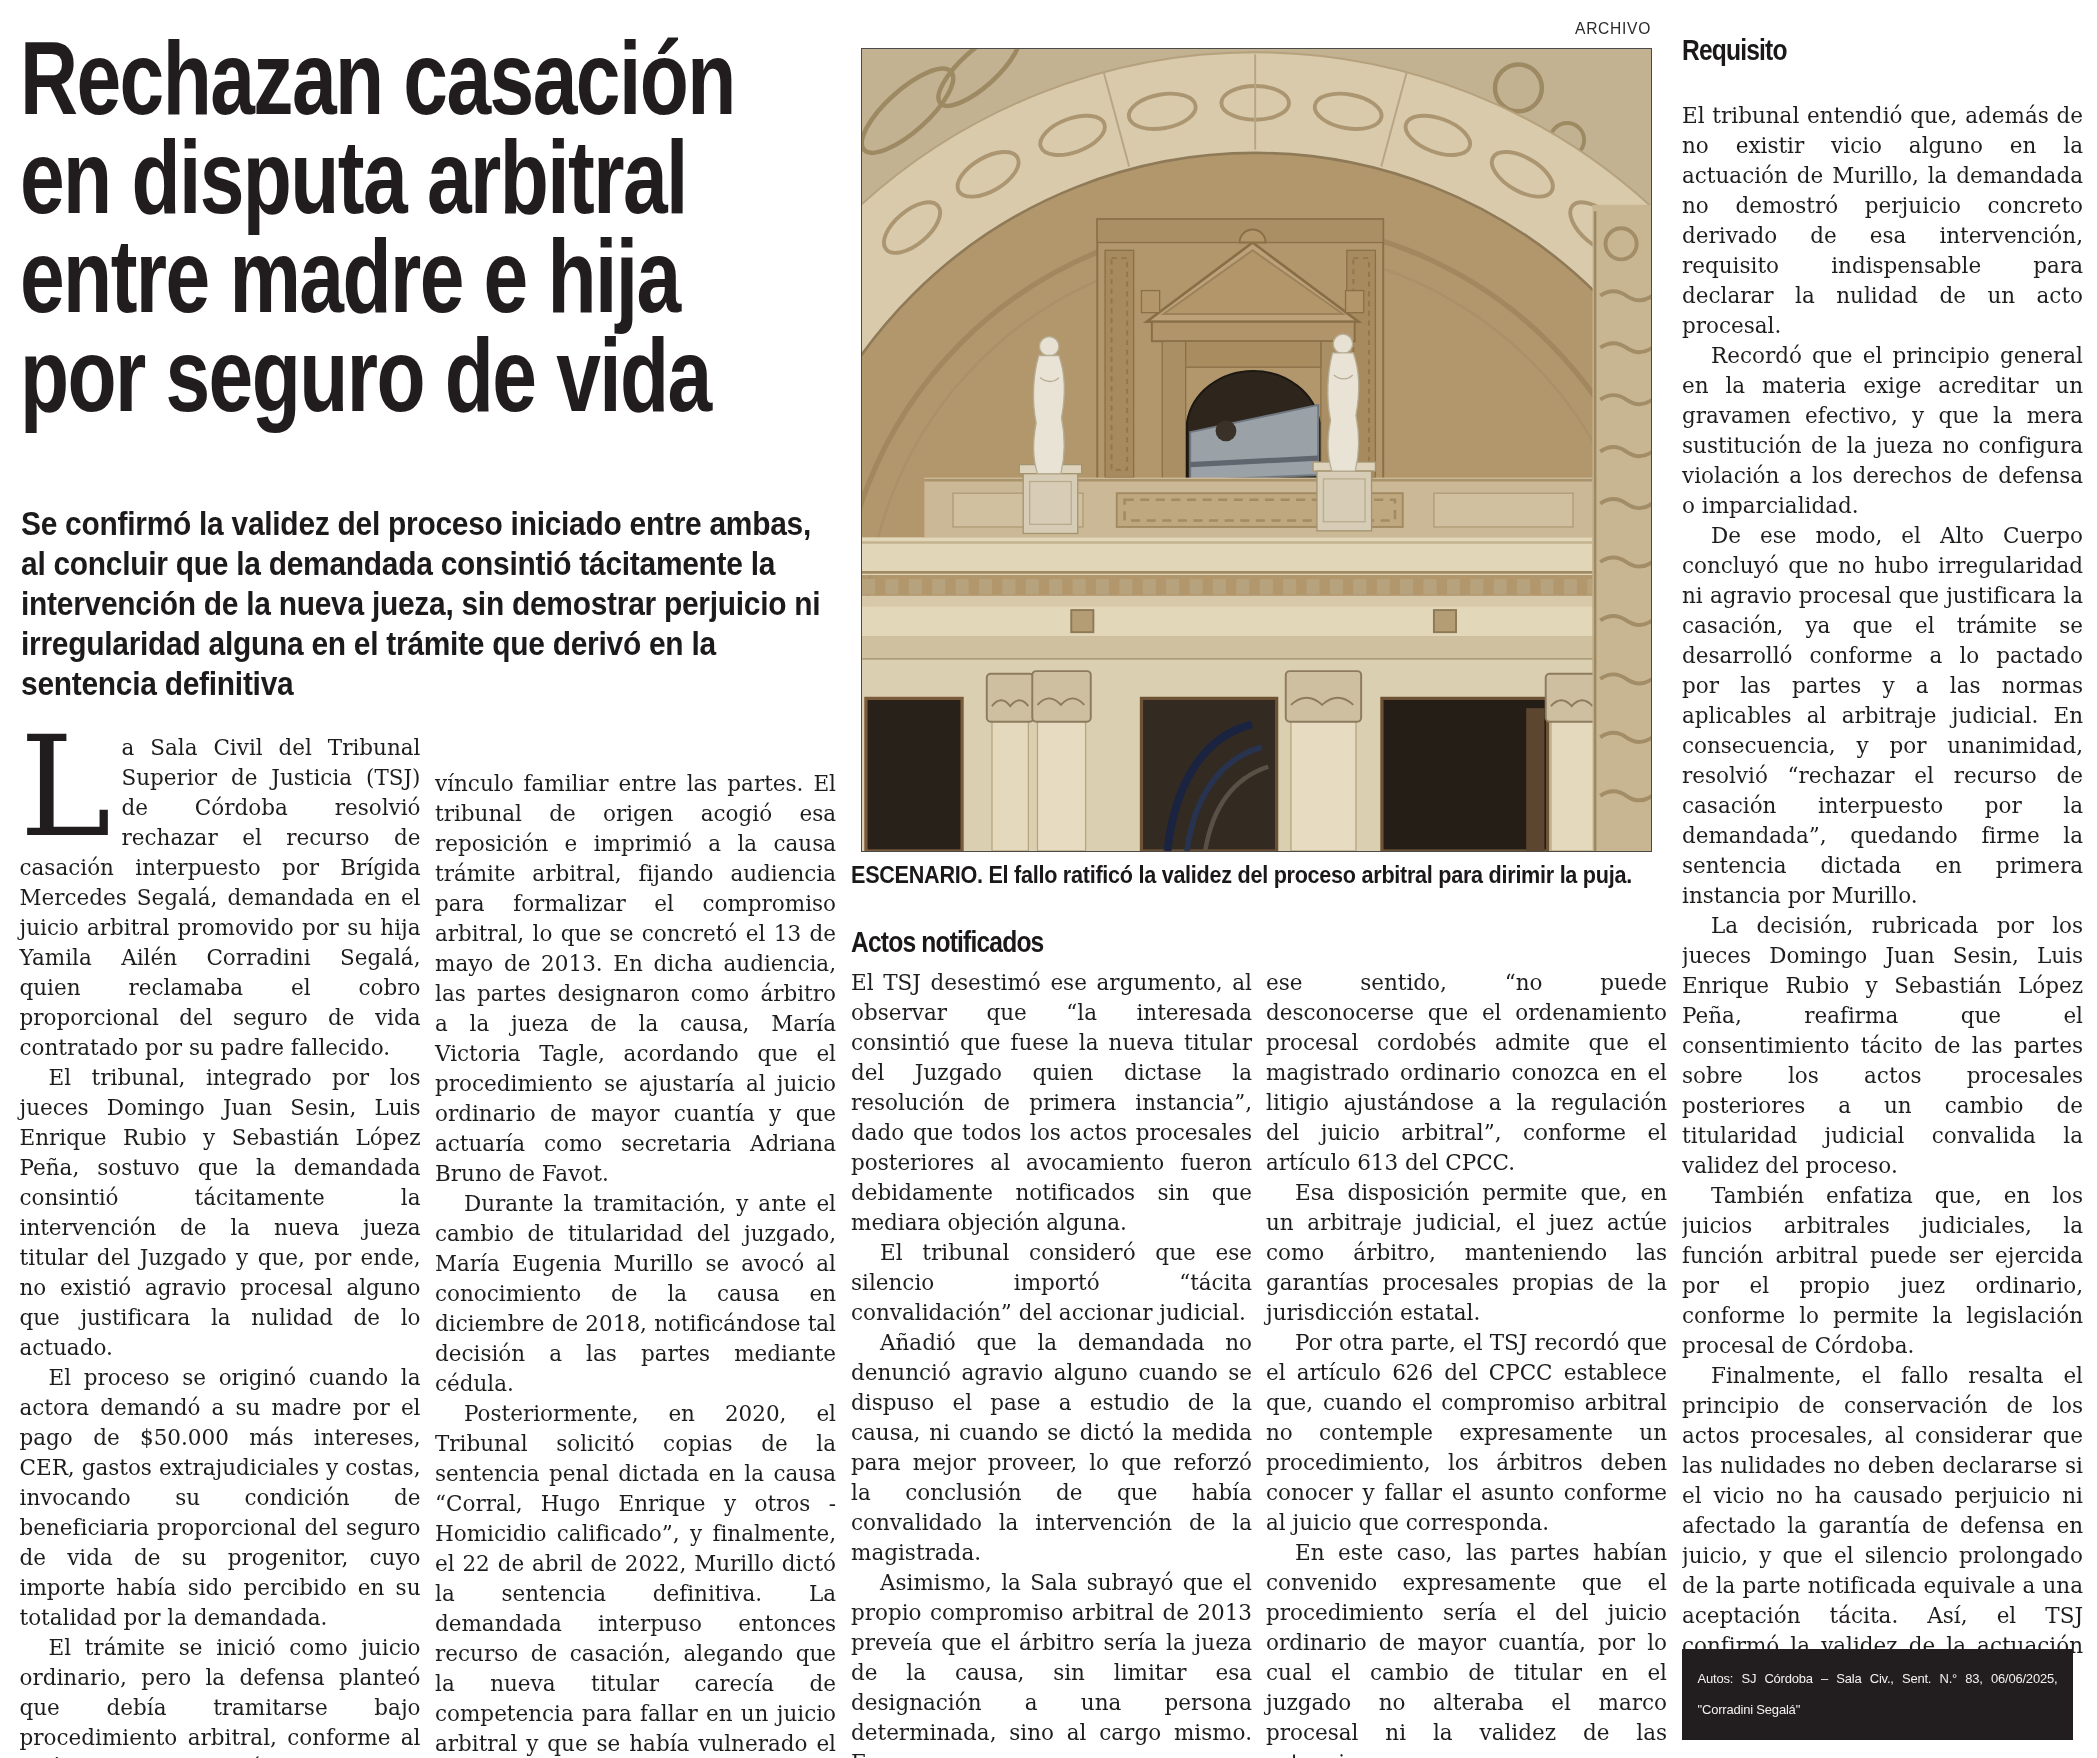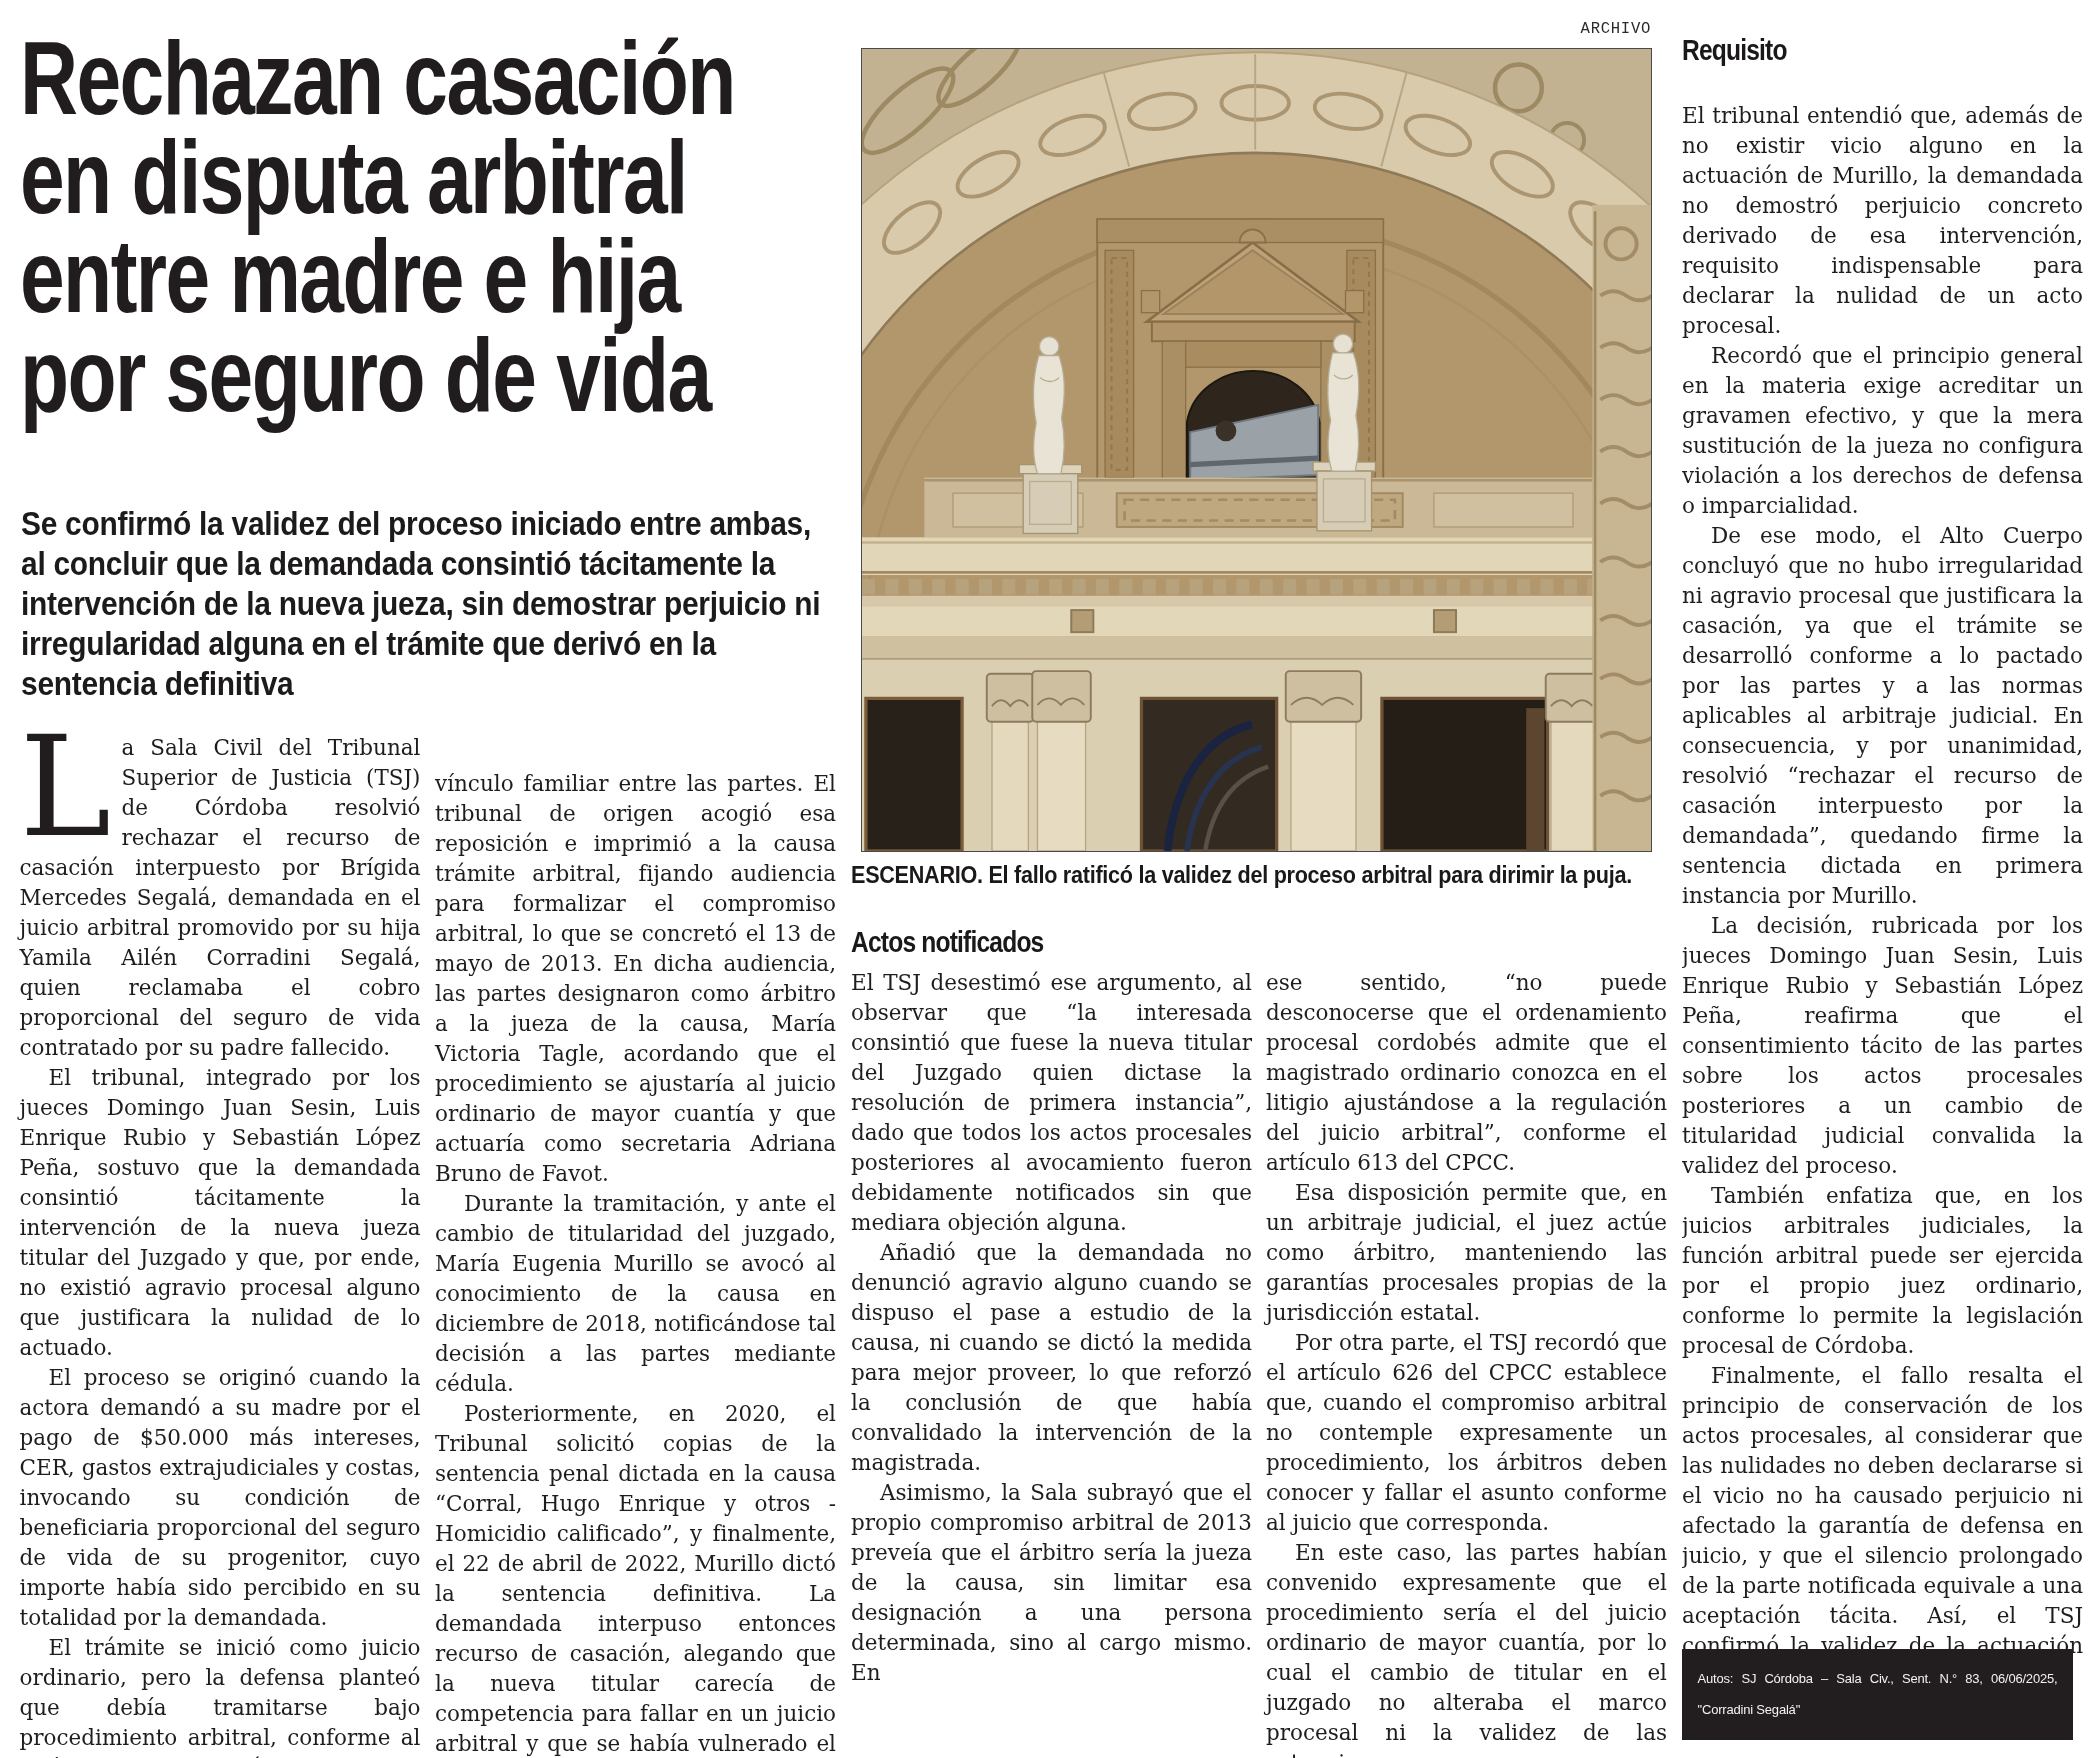--- a/index.html
+++ b/index.html
@@ -28,21 +28,21 @@
   .col5{left:1682px;top:69px;height:1563px;overflow:hidden;margin-top:32px;}
 
   
   .sec-head{position:absolute;font-weight:700;font-size:30px;line-height:33px;letter-spacing:-1px;color:#1b1819;
             transform:scaleX(0.82);transform-origin:left top;white-space:nowrap;}
   .sec-head.actos{left:851px;top:925px;}
   .sec-head.requisito{left:1682px;top:33px;}
 
   
   .photo-credit{position:absolute;left:1456px;top:19.5px;width:195px;text-align:right;
-                font-size:15.6px;letter-spacing:0.7px;color:#2a2a2a;font-family:Liberation Mono, monospace;}
+                font-size:15.6px;letter-spacing:0.7px;color:#2a2a2a;}
   .photo-frame{position:absolute;left:861px;top:48px;width:791px;height:804px;border:0.7px solid #4a4a4a;box-sizing:border-box;background:#d8cbae;}
   .photo-frame svg{display:block;width:100%;height:100%;}
   .caption{position:absolute;left:851px;top:860px;width:905px;transform:scaleX(0.9);transform-origin:left top;
            font-weight:700;font-size:24px;line-height:29px;letter-spacing:-0.3px;color:#1b1819;}
 
   
   .footer-box{position:absolute;left:1682px;top:1649px;width:391px;height:91px;background:#221e1f;box-sizing:border-box;
               padding:14.3px 15.6px;color:#ffffff;}
   .footer-box .ref{font-size:13px;line-height:31px;letter-spacing:-0.2px;text-align:justify;color:#f4f2f0;}
 </style>
@@ -204,20 +204,21 @@
 
 <div class="col col2">
   <p class="para noindent">vínculo familiar entre las partes. El tribunal de origen acogió esa reposición e imprimió a la causa trámite arbitral, fijando audiencia para formalizar el compromiso arbitral, lo que se concretó el 13 de mayo de 2013. En dicha audiencia, las partes designaron como árbitro a la jueza de la causa, María Victoria Tagle, acordando que el procedimiento se ajustaría al juicio ordinario de mayor cuantía y que actuaría como secretaria Adriana Bruno de Favot.</p>
   <p class="para">Durante la tramitación, y ante el cambio de titularidad del juzgado, María Eugenia Murillo se avocó al conocimiento de la causa en diciembre de 2018, notificándose tal decisión a las partes mediante cédula.</p>
   <p class="para">Posteriormente, en 2020, el Tribunal solicitó copias de la sentencia penal dictada en la causa “Corral, Hugo Enrique y otros -Homicidio calificado”, y finalmente, el 22 de abril de 2022, Murillo dictó la sentencia definitiva. La demandada interpuso entonces recurso de casación, alegando que la nueva titular carecía de competencia para fallar en un juicio arbitral y que se había vulnerado el compromiso asumido en 2013.</p>
 </div>
 
 <div class="sec-head actos">Actos notificados</div>
 <div class="col col3">
   <p class="para noindent">El TSJ desestimó ese argumento, al observar que “la interesada consintió que fuese la nueva titular del Juzgado quien dictase la resolución de primera instancia”, dado que todos los actos procesales posteriores al avocamiento fueron debidamente notificados sin que mediara objeción alguna.</p>
+  <p class="para">El tribunal consideró que ese silencio importó “tácita convalidación” del accionar judicial.</p>
   <p class="para">Añadió que la demandada no denunció agravio alguno cuando se dispuso el pase a estudio de la causa, ni cuando se dictó la medida para mejor proveer, lo que reforzó la conclusión de que había convalidado la intervención de la magistrada.</p>
   <p class="para">Asimismo, la Sala subrayó que el propio compromiso arbitral de 2013 preveía que el árbitro sería la jueza de la causa, sin limitar esa designación a una persona determinada, sino al cargo mismo. En</p>
 </div>
 
 <div class="col col4">
   <p class="para noindent">ese sentido, “no puede desconocerse que el ordenamiento procesal cordobés admite que el magistrado ordinario conozca en el litigio ajustándose a la regulación del juicio arbitral”, conforme el artículo 613 del CPCC.</p>
   <p class="para">Esa disposición permite que, en un arbitraje judicial, el juez actúe como árbitro, manteniendo las garantías procesales propias de la jurisdicción estatal.</p>
   <p class="para">Por otra parte, el TSJ recordó que el artículo 626 del CPCC establece que, cuando el compromiso arbitral no contemple expresamente un procedimiento, los árbitros deben conocer y fallar el asunto conforme al juicio que corresponda.</p>
   <p class="para">En este caso, las partes habían convenido expresamente que el procedimiento sería el del juicio ordinario de mayor cuantía, por lo cual el cambio de titular en el juzgado no alteraba el marco procesal ni la validez de las actuaciones.</p>
 </div>

